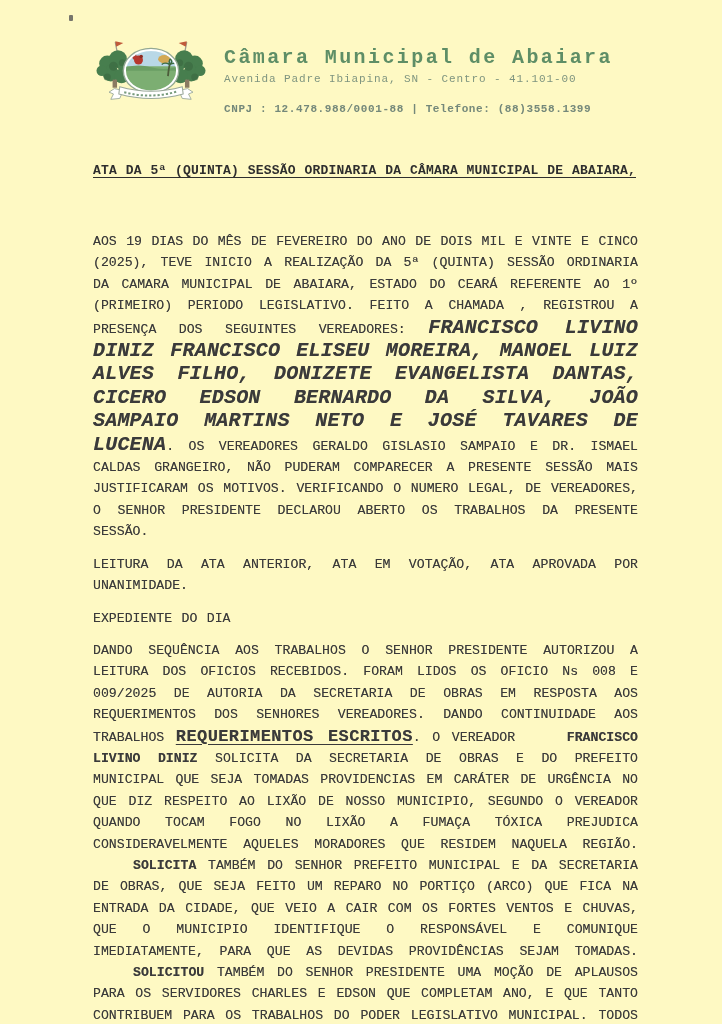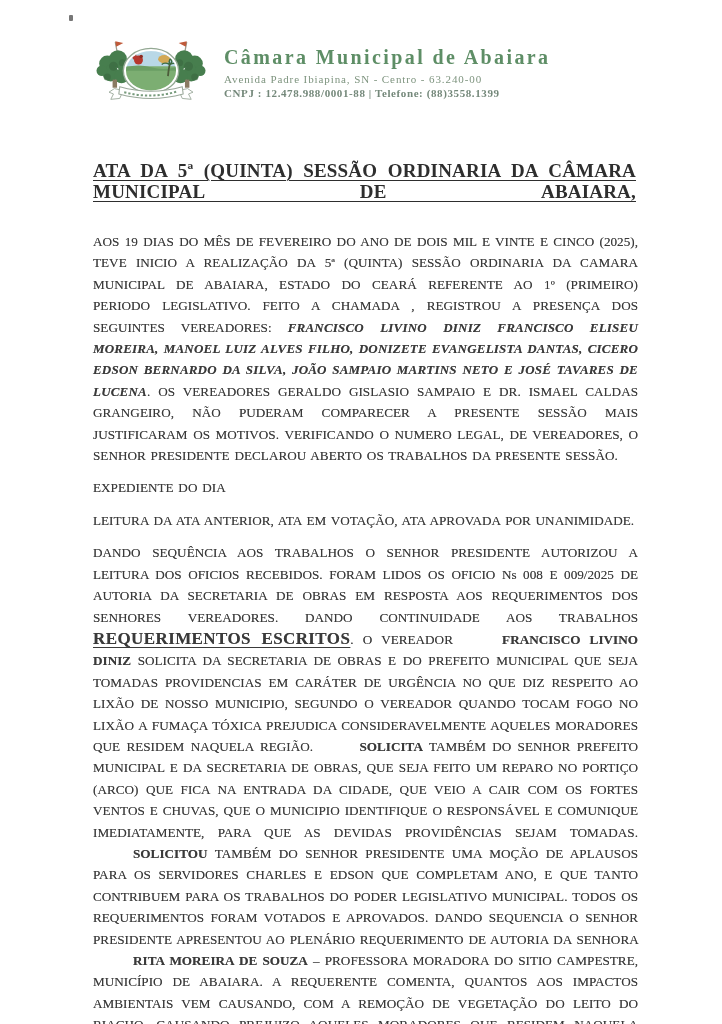--- a/index.html
+++ b/index.html
@@ -1,22 +1,22 @@
 <!DOCTYPE html>
 <html><head>
 <meta charset="utf-8">
 <style>
   html, body { margin: 0; padding: 0; background: #e8e8e8; }
   .page {
     position: relative;
     width: 722px;
     height: 1024px;
     margin: 0 auto;
-    background: #ffffff;
-    font-family: Liberation Serif, serif;
+    background: #fef9c3;
+    font-family: Liberation Mono, monospace;
     overflow: hidden;
     box-shadow: 0 0 4px rgba(0,0,0,.25);
   }
 
   
   .speck {
     position: absolute; left: 69px; top: 15px;
     width: 4px; height: 6px; background: #555; border-radius: 1px; opacity: .8;
   }
 
@@ -29,48 +29,48 @@
   .head-text { margin-left: 6px; padding-top: 10px; }
   .org-name {
     font-size: 20px; font-weight: bold; letter-spacing: 2.4px;
     color: #5e8e66; white-space: nowrap;
   }
   .address-line {
     margin-top: 4px; font-size: 11px; letter-spacing: .9px;
     color: #7e947f; white-space: nowrap;
   }
   .contact-line {
-    margin-top: 2px; font-size: 11px; font-weight: bold; letter-spacing: .6px;
+    margin-top: 18px; font-size: 11px; font-weight: bold; letter-spacing: .6px;
     color: #74887a; white-space: nowrap;
   }
 
   
   .doc-title {
     position: absolute; top: 160px; left: 93px; width: 543px;
-    font-size: 19px; font-weight: bold; color: #2e2e2e;
+    font-size: 13px; font-weight: bold; color: #2e2e2e;
     line-height: 21px; letter-spacing: .2px;
   }
   .title-line {
     text-decoration: underline;
     text-underline-offset: 3px;
     text-decoration-thickness: 1.3px;
   }
   .title-line1 { text-align: justify; text-align-last: justify; }
 
   
   .doc-body {
     position: absolute; top: 231px; left: 93px; width: 545px;
     color: #3a3a3a;
     font-size: 13.2px; line-height: 21.4px;
     text-shadow: 0 0 .4px rgba(58,58,58,.55);
   }
   .para { margin: 0 0 11px 0; text-align: justify; word-spacing: 1.5px; }
   .run-normal { }
   .run-bold { font-weight: bold; padding-left: 40px; }
-  .run-bold-italic { font-weight: bold; font-style: italic; font-size: 13px; letter-spacing: .2px; }
+  .run-bold-italic { font-weight: bold; font-style: italic; font-size: 20px; letter-spacing: .2px; }
   .run-bold-underline {
     font-weight: bold; font-size: 17px; letter-spacing: .4px;
     text-decoration: underline; text-underline-offset: 2.5px; text-decoration-thickness: 1.3px;
   }
 </style>
 </head>
 <body>
 
 <div class="page">
 
@@ -135,29 +135,29 @@
         </g>
 
         <path d="M34 58 l-6 4 5 2 -3 6 10 -1 4 -9 z" fill="#ffffff" stroke="#9aa89a" stroke-width="1"></path>
         <path d="M116 58 l6 4 -5 2 3 6 -10 -1 -4 -9 z" fill="#ffffff" stroke="#9aa89a" stroke-width="1"></path>
         <path d="M40 56 q35 10 70 0 l1 8 q-36 10 -72 0 z" fill="#ffffff" stroke="#9aa89a" stroke-width="1.2"></path>
         <path d="M45 62 q30 8 60 -1" stroke="#4a7a50" stroke-width="2.2" fill="none" stroke-dasharray="2.5 2.2" opacity=".75"></path>
       </svg>
     </div>
     <div class="head-text">
       <div class="org-name">Câmara Municipal de Abaiara</div>
-      <div class="address-line">Avenida Padre Ibiapina, SN - Centro - 63.240-00</div>
+      <div class="address-line">Avenida Padre Ibiapina, SN - Centro - 41.101-00</div>
       <div class="contact-line">CNPJ : 12.478.988/0001-88  | Telefone: (88)3558.1399</div>
     </div>
   </header>
 
   <section class="doc-title">
     <div class="title-line title-line1">ATA DA 5ª  (QUINTA) SESSÃO ORDINARIA DA CÂMARA MUNICIPAL DE ABAIARA,</div>
   </section>
 
   <section class="doc-body">
       <p class="para"><span class="run run-normal">AOS 19 DIAS DO MÊS DE FEVEREIRO DO ANO DE DOIS MIL E VINTE E CINCO (2025), TEVE INICIO A REALIZAÇÃO DA 5ª (QUINTA) SESSÃO ORDINARIA DA CAMARA MUNICIPAL DE ABAIARA, ESTADO DO CEARÁ REFERENTE AO 1º  (PRIMEIRO) PERIODO LEGISLATIVO. FEITO A CHAMADA , REGISTROU A PRESENÇA DOS SEGUINTES VEREADORES: </span><span class="run run-bold-italic">FRANCISCO LIVINO DINIZ FRANCISCO ELISEU MOREIRA,  MANOEL LUIZ ALVES FILHO, DONIZETE EVANGELISTA DANTAS, CICERO EDSON BERNARDO DA SILVA, JOÃO SAMPAIO MARTINS NETO E JOSÉ TAVARES DE LUCENA</span><span class="run run-normal">. OS VEREADORES GERALDO GISLASIO SAMPAIO E DR. ISMAEL CALDAS GRANGEIRO, NÃO PUDERAM COMPARECER A PRESENTE SESSÃO MAIS JUSTIFICARAM OS MOTIVOS. VERIFICANDO O NUMERO LEGAL, DE VEREADORES, O SENHOR PRESIDENTE DECLAROU ABERTO OS TRABALHOS DA PRESENTE SESSÃO.</span></p>
+      <p class="para"><span class="run run-normal">LEITURA DA ATA ANTERIOR, ATA EM VOTAÇÃO, ATA APROVADA POR UNANIMIDADE.</span></p>
       <p class="para"><span class="run run-normal">EXPEDIENTE DO DIA</span></p>
-      <p class="para"><span class="run run-normal">LEITURA DA ATA ANTERIOR, ATA EM VOTAÇÃO, ATA APROVADA POR UNANIMIDADE.</span></p>
       <p class="para"><span class="run run-normal">DANDO SEQUÊNCIA AOS TRABALHOS O SENHOR PRESIDENTE AUTORIZOU A LEITURA DOS OFICIOS RECEBIDOS. FORAM LIDOS OS OFICIO Ns 008 E 009/2025 DE AUTORIA DA SECRETARIA DE OBRAS EM RESPOSTA AOS REQUERIMENTOS DOS SENHORES VEREADORES. DANDO CONTINUIDADE AOS TRABALHOS </span><span class="run run-bold-underline">REQUERIMENTOS ESCRITOS</span><span class="run run-normal">. O VEREADOR </span><span class="run run-bold">FRANCISCO LIVINO DINIZ</span><span class="run run-normal"> SOLICITA DA SECRETARIA DE OBRAS E DO PREFEITO MUNICIPAL  QUE SEJA TOMADAS PROVIDENCIAS EM CARÁTER DE URGÊNCIA NO QUE DIZ RESPEITO AO LIXÃO DE NOSSO MUNICIPIO, SEGUNDO O VEREADOR QUANDO TOCAM FOGO NO LIXÃO A FUMAÇA TÓXICA PREJUDICA CONSIDERAVELMENTE AQUELES MORADORES QUE RESIDEM NAQUELA REGIÃO. </span><span class="run run-bold">SOLICITA</span><span class="run run-normal"> TAMBÉM DO SENHOR PREFEITO MUNICIPAL E DA SECRETARIA DE OBRAS, QUE SEJA FEITO UM REPARO NO PORTIÇO (ARCO) QUE FICA NA ENTRADA DA CIDADE, QUE VEIO A CAIR COM OS FORTES VENTOS E  CHUVAS,  QUE O MUNICIPIO IDENTIFIQUE O RESPONSÁVEL E COMUNIQUE IMEDIATAMENTE,  PARA QUE AS DEVIDAS  PROVIDÊNCIAS SEJAM TOMADAS. </span><span class="run run-bold">SOLICITOU</span><span class="run run-normal"> TAMBÉM DO SENHOR PRESIDENTE UMA MOÇÃO DE APLAUSOS PARA OS SERVIDORES CHARLES E EDSON QUE COMPLETAM ANO, E QUE TANTO CONTRIBUEM PARA OS TRABALHOS DO PODER LEGISLATIVO MUNICIPAL. TODOS OS REQUERIMENTOS FORAM VOTADOS E APROVADOS. DANDO SEQUENCIA O SENHOR PRESIDENTE APRESENTOU AO PLENÁRIO REQUERIMENTO DE AUTORIA DA SENHORA </span><span class="run run-bold">RITA MOREIRA DE SOUZA</span><span class="run run-normal"> – PROFESSORA MORADORA DO SITIO CAMPESTRE, MUNICÍPIO DE ABAIARA. A REQUERENTE COMENTA, QUANTOS AOS IMPACTOS AMBIENTAIS VEM CAUSANDO,  COM A REMOÇÃO DE VEGETAÇÃO DO LEITO DO RIACHO, CAUSANDO PREJUIZO AQUELES MORADORES  QUE RESIDEM NAQUELA REGIÃO, SOLICITA  AINDA QUE SEJA TOMADA AS DEVIDAS PROVIDÊNCIAS PARA QUE SEJA PRESERVADO 0 LEITO DO REFERIDO  RIACHO.  O VEREADOR MANOEL ALVES E FRANCISCO LIVINO, COMENTARAM O REFERIDO REQUERIMENTO ATESTANDO O FATO E  CONCORDANDO</span></p>
     </section>
 
 </div>
 
 </body></html>

